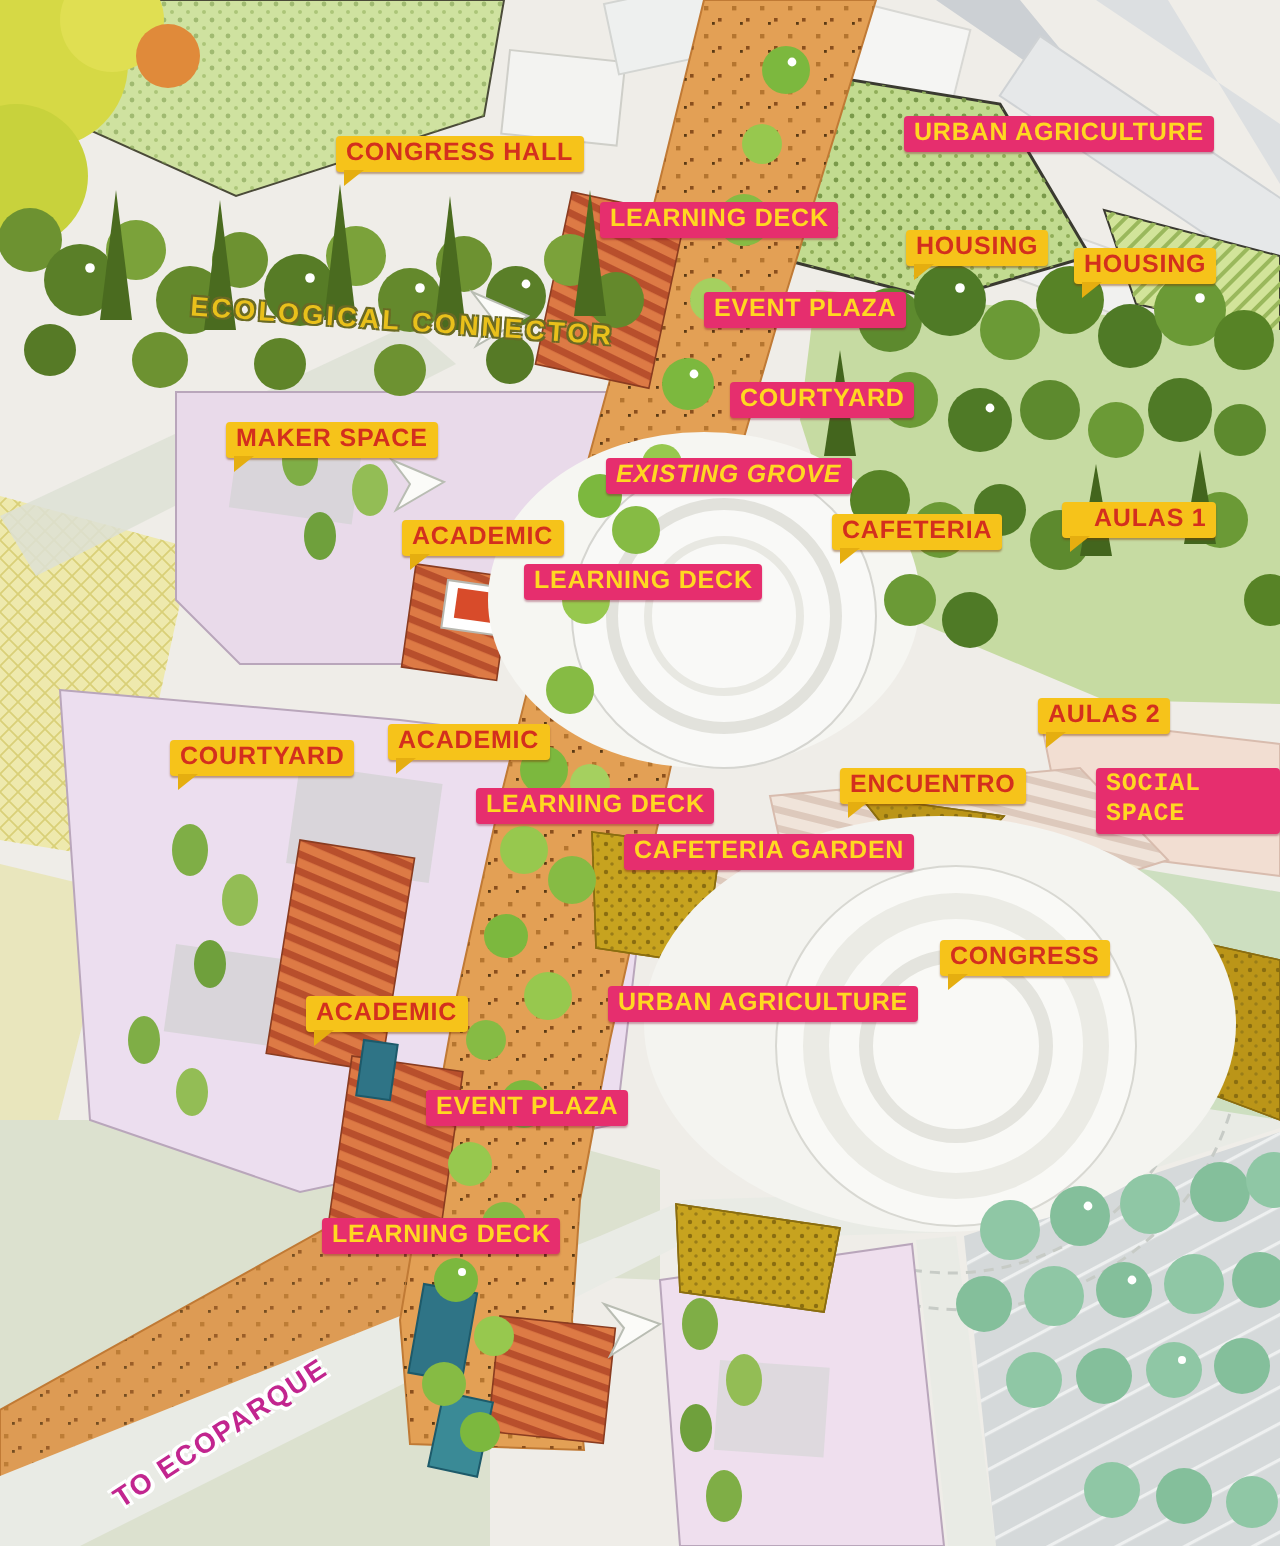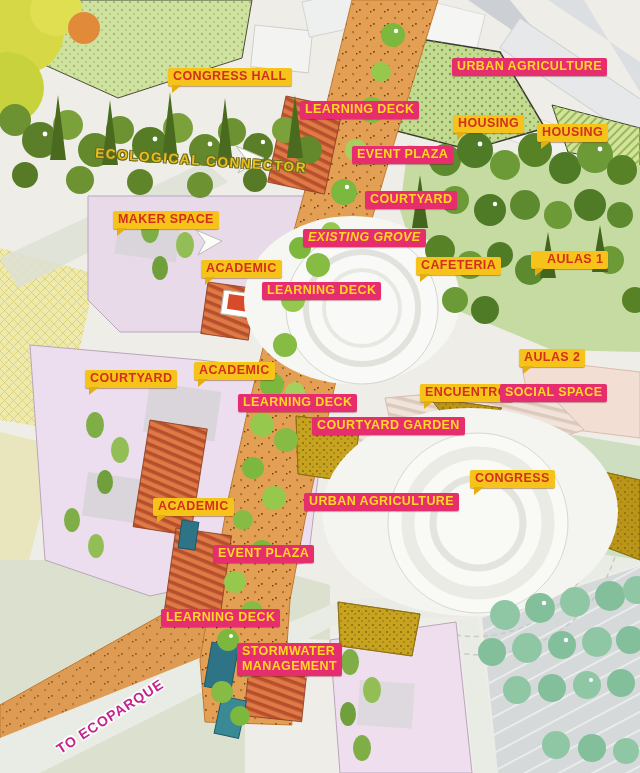--- a/index.html
+++ b/index.html
@@ -350,26 +350,24 @@
       <div class="label yellow" style="left: 113px; top: 211px;">MAKER SPACE</div>
       <div class="label pink" style="left: 303px; top: 229px; font-style: italic;">EXISTING GROVE</div>
       <div class="label yellow" style="left: 531px; top: 251px; padding-left: 16px;">AULAS 1</div>
       <div class="label yellow" style="left: 384px; top: 257px; margin-left: 32px;">CAFETERIA</div>
       <div class="label yellow" style="left: 201px; top: 260px;">ACADEMIC</div>
       <div class="label pink" style="left: 262px; top: 282px;">LEARNING DECK</div>
       <div class="label yellow" style="left: 519px; top: 349px; text-align: center;">AULAS 2</div>
       <div class="label yellow" style="left: 194px; top: 362px;">ACADEMIC</div>
       <div class="label yellow" style="left: 85px; top: 370px;">COURTYARD</div>
       <div class="label yellow" style="left: 420px; top: 384px;">ENCUENTRO</div>
-      <div class="label pink" style="left: 500px; top: 384px;">SOCIAL SPACE</div>
+      <div class="label pink" style="left: 548px; top: 384px; font-family: Liberation Mono, monospace;">SOCIAL SPACE</div>
       <div class="label pink" style="left: 238px; top: 394px;">LEARNING DECK</div>
-      <div class="label pink" style="left: 312px; top: 417px;">COURTYARD GARDEN</div>
+      <div class="label pink" style="left: 312px; top: 417px;">CAFETERIA GARDEN</div>
       <div class="label yellow" style="left: 470px; top: 470px;">CONGRESS</div>
       <div class="label pink" style="left: 304px; top: 493px;">URBAN AGRICULTURE</div>
       <div class="label yellow" style="left: 153px; top: 498px;">ACADEMIC</div>
       <div class="label pink" style="left: 213px; top: 545px;">EVENT PLAZA</div>
       <div class="label pink" style="left: 161px; top: 609px;">LEARNING DECK</div>
-      <div class="label pink" style="left: 237px; top: 643px;">STORMWATER
-MANAGEMENT</div>
       <div class="label text-magenta" style="left: 58px; top: 742px; transform: rotate(-33deg);">TO ECOPARQUE</div>
     </div>
 
 </div>
 
 </body></html>

